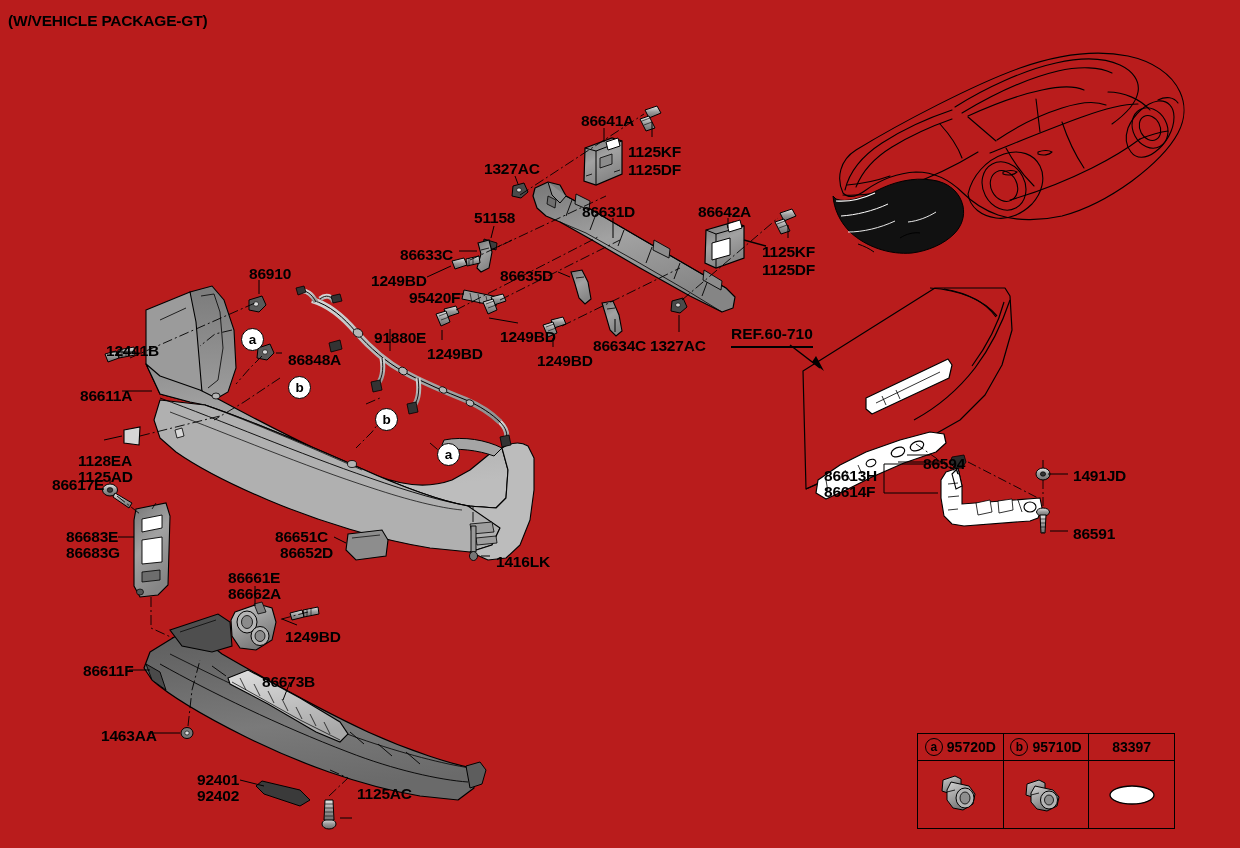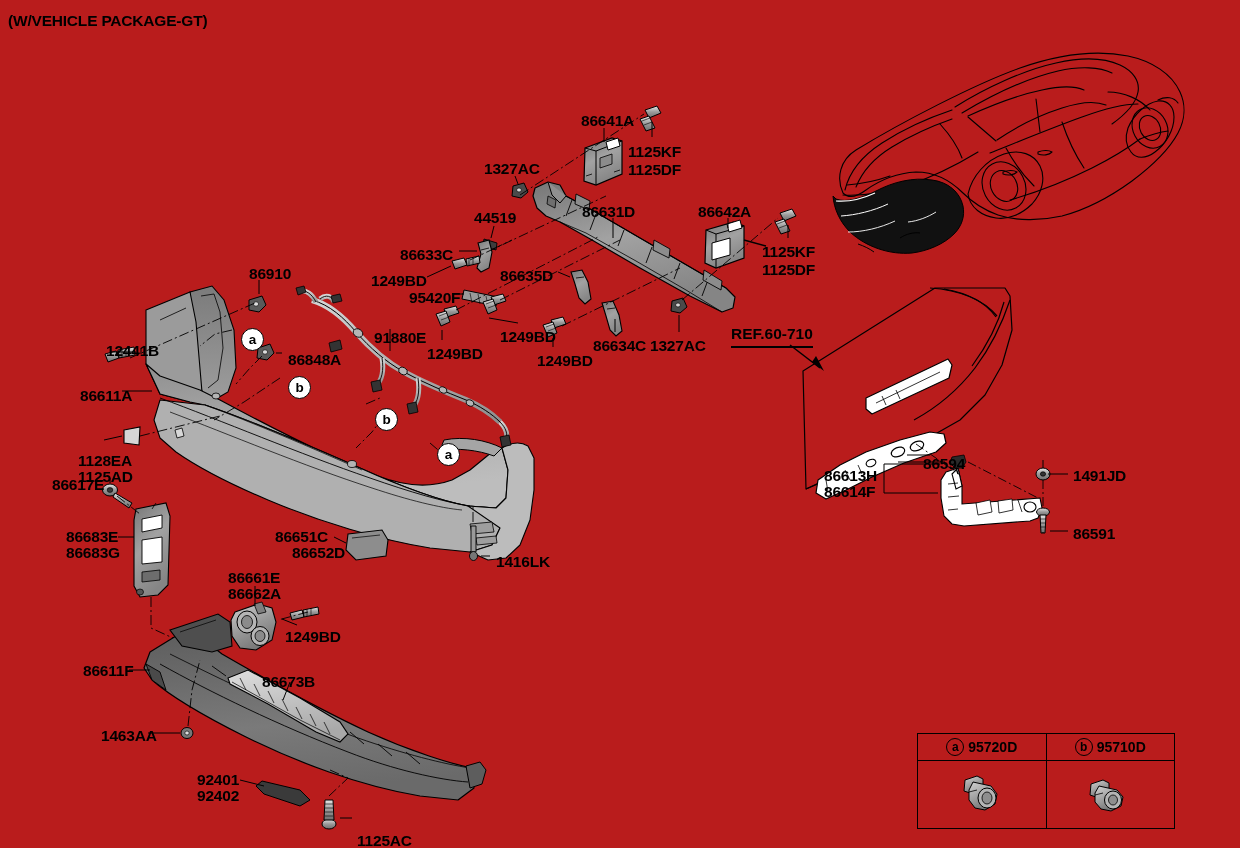--- a/index.html
+++ b/index.html
@@ -654,21 +654,21 @@
       <path d="M188 726 L192 690 L200 660"></path>
       <path d="M308 612 L278 620"></path>
       <path d="M329 796 L348 778 L330 770"></path>
     </g>
   </svg>
 
   <div class="lbl" style="left:581px; top:112px;">86641A</div>
   <div class="lbl" style="left:628px; top:143px;">1125KF</div>
   <div class="lbl" style="left:628px; top:161px;">1125DF</div>
   <div class="lbl" style="left:484px; top:160px;">1327AC</div>
-  <div class="lbl" style="left:474px; top:209px;">44519</div>
+  <div class="lbl" style="left:474px; top:209px;">51158</div>
   <div class="lbl" style="left:582px; top:203px;text-align:right;">86631D</div>
   <div class="lbl" style="left:698px; top:203px;">86642A</div>
   <div class="lbl" style="left:762px; top:243px;">1125KF</div>
   <div class="lbl" style="left:762px; top:261px;">1125DF</div>
   <div class="lbl" style="left:400px; top:246px;">86633C</div>
   <div class="lbl" style="left:371px; top:272px;">1249BD</div>
   <div class="lbl" style="left:500px; top:267px;">86635D</div>
   <div class="lbl" style="left:409px; top:289px;">95420F</div>
   <div class="lbl" style="left:427px; top:345px;">1249BD</div>
   <div class="lbl" style="left:500px; top:328px;">1249BD</div>
@@ -680,31 +680,31 @@
   <div class="lbl" style="left:106px; top:342px;">12441B</div>
   <div class="lbl" style="left:288px; top:351px;">86848A</div>
   <div class="lbl" style="left:374px; top:329px;">91880E</div>
   <div class="lbl" style="left:80px; top:387px;">86611A</div>
   <div class="lbl" style="left:52px; top:436px;margin-top:40px;">86617E</div>
   <div class="lbl" style="left:78px; top:452px;">1128EA</div>
   <div class="lbl" style="left:78px; top:468px;">1125AD</div>
   <div class="lbl" style="left:66px; top:528px;">86683E</div>
   <div class="lbl" style="left:66px; top:544px;text-align:center;">86683G</div>
   <div class="lbl" style="left:275px; top:528px;">86651C</div>
-  <div class="lbl" style="left:292px; top:544px;">86652D</div>
+  <div class="lbl" style="left:280px; top:544px;">86652D</div>
   <div class="lbl" style="left:496px; top:553px;">1416LK</div>
   <div class="lbl" style="left:228px; top:569px;">86661E</div>
   <div class="lbl" style="left:228px; top:585px;">86662A</div>
   <div class="lbl" style="left:285px; top:628px;">1249BD</div>
   <div class="lbl" style="left:83px; top:662px;">86611F</div>
   <div class="lbl" style="left:262px; top:673px;">86673B</div>
   <div class="lbl" style="left:101px; top:727px;">1463AA</div>
   <div class="lbl" style="left:197px; top:771px;">92401</div>
   <div class="lbl" style="left:197px; top:787px;">92402</div>
-  <div class="lbl" style="left:357px; top:832px;">1125AC</div>
+  <div class="lbl" style="left:357px; top:785px;">1125AC</div>
 
   <div class="lbl" style="left:824px; top:467px;">86613H</div>
   <div class="lbl" style="left:824px; top:483px;">86614F</div>
   <div class="lbl" style="left:907px; top:455px;margin-left:16px;">86594</div>
   <div class="lbl" style="left:1073px; top:467px;">1491JD</div>
   <div class="lbl" style="left:1073px; top:525px;">86591</div>
 
   <div class="ref-lbl" style="left:731px; top:325px;">REF.60-710</div>
 
   <div class="cm" style="left:241px; top:328px;">a</div>
@@ -743,15 +743,25 @@
       <div class="legend-body">
         <svg width="62" height="50" viewBox="0 0 62 50">
           <path d="M12 14 L24 10 L30 13 L30 24 L20 28 L11 25 Z" fill="url(#lg1)" stroke="#000" stroke-width="1"></path>
           <path d="M20 16 L38 20 L44 27 L42 36 L32 41 L22 39 L16 32 L16 23 Z" fill="url(#lg1)" stroke="#000" stroke-width="1"></path>
           <ellipse cx="34" cy="30" rx="8.5" ry="9" fill="#b4b4b4" stroke="#000" stroke-width="1"></ellipse>
           <ellipse cx="34" cy="30" rx="4.5" ry="5" fill="#8e8e8e" stroke="#000" stroke-width="0.8"></ellipse>
           <path d="M16 25 L24 23" stroke="#000" stroke-width="0.8" fill="none"></path>
         </svg>
       </div>
     </div>
+    <div class="legend-col">
+      <div class="legend-head">
+        <span>83397</span>
+      </div>
+      <div class="legend-body">
+        <svg width="62" height="40" viewBox="0 0 62 40">
+          <ellipse cx="31" cy="20" rx="22" ry="9" fill="#ffffff" stroke="#000" stroke-width="1.3"></ellipse>
+        </svg>
+      </div>
+    </div>
   </div>
 
 </div>
 
 </body></html>

